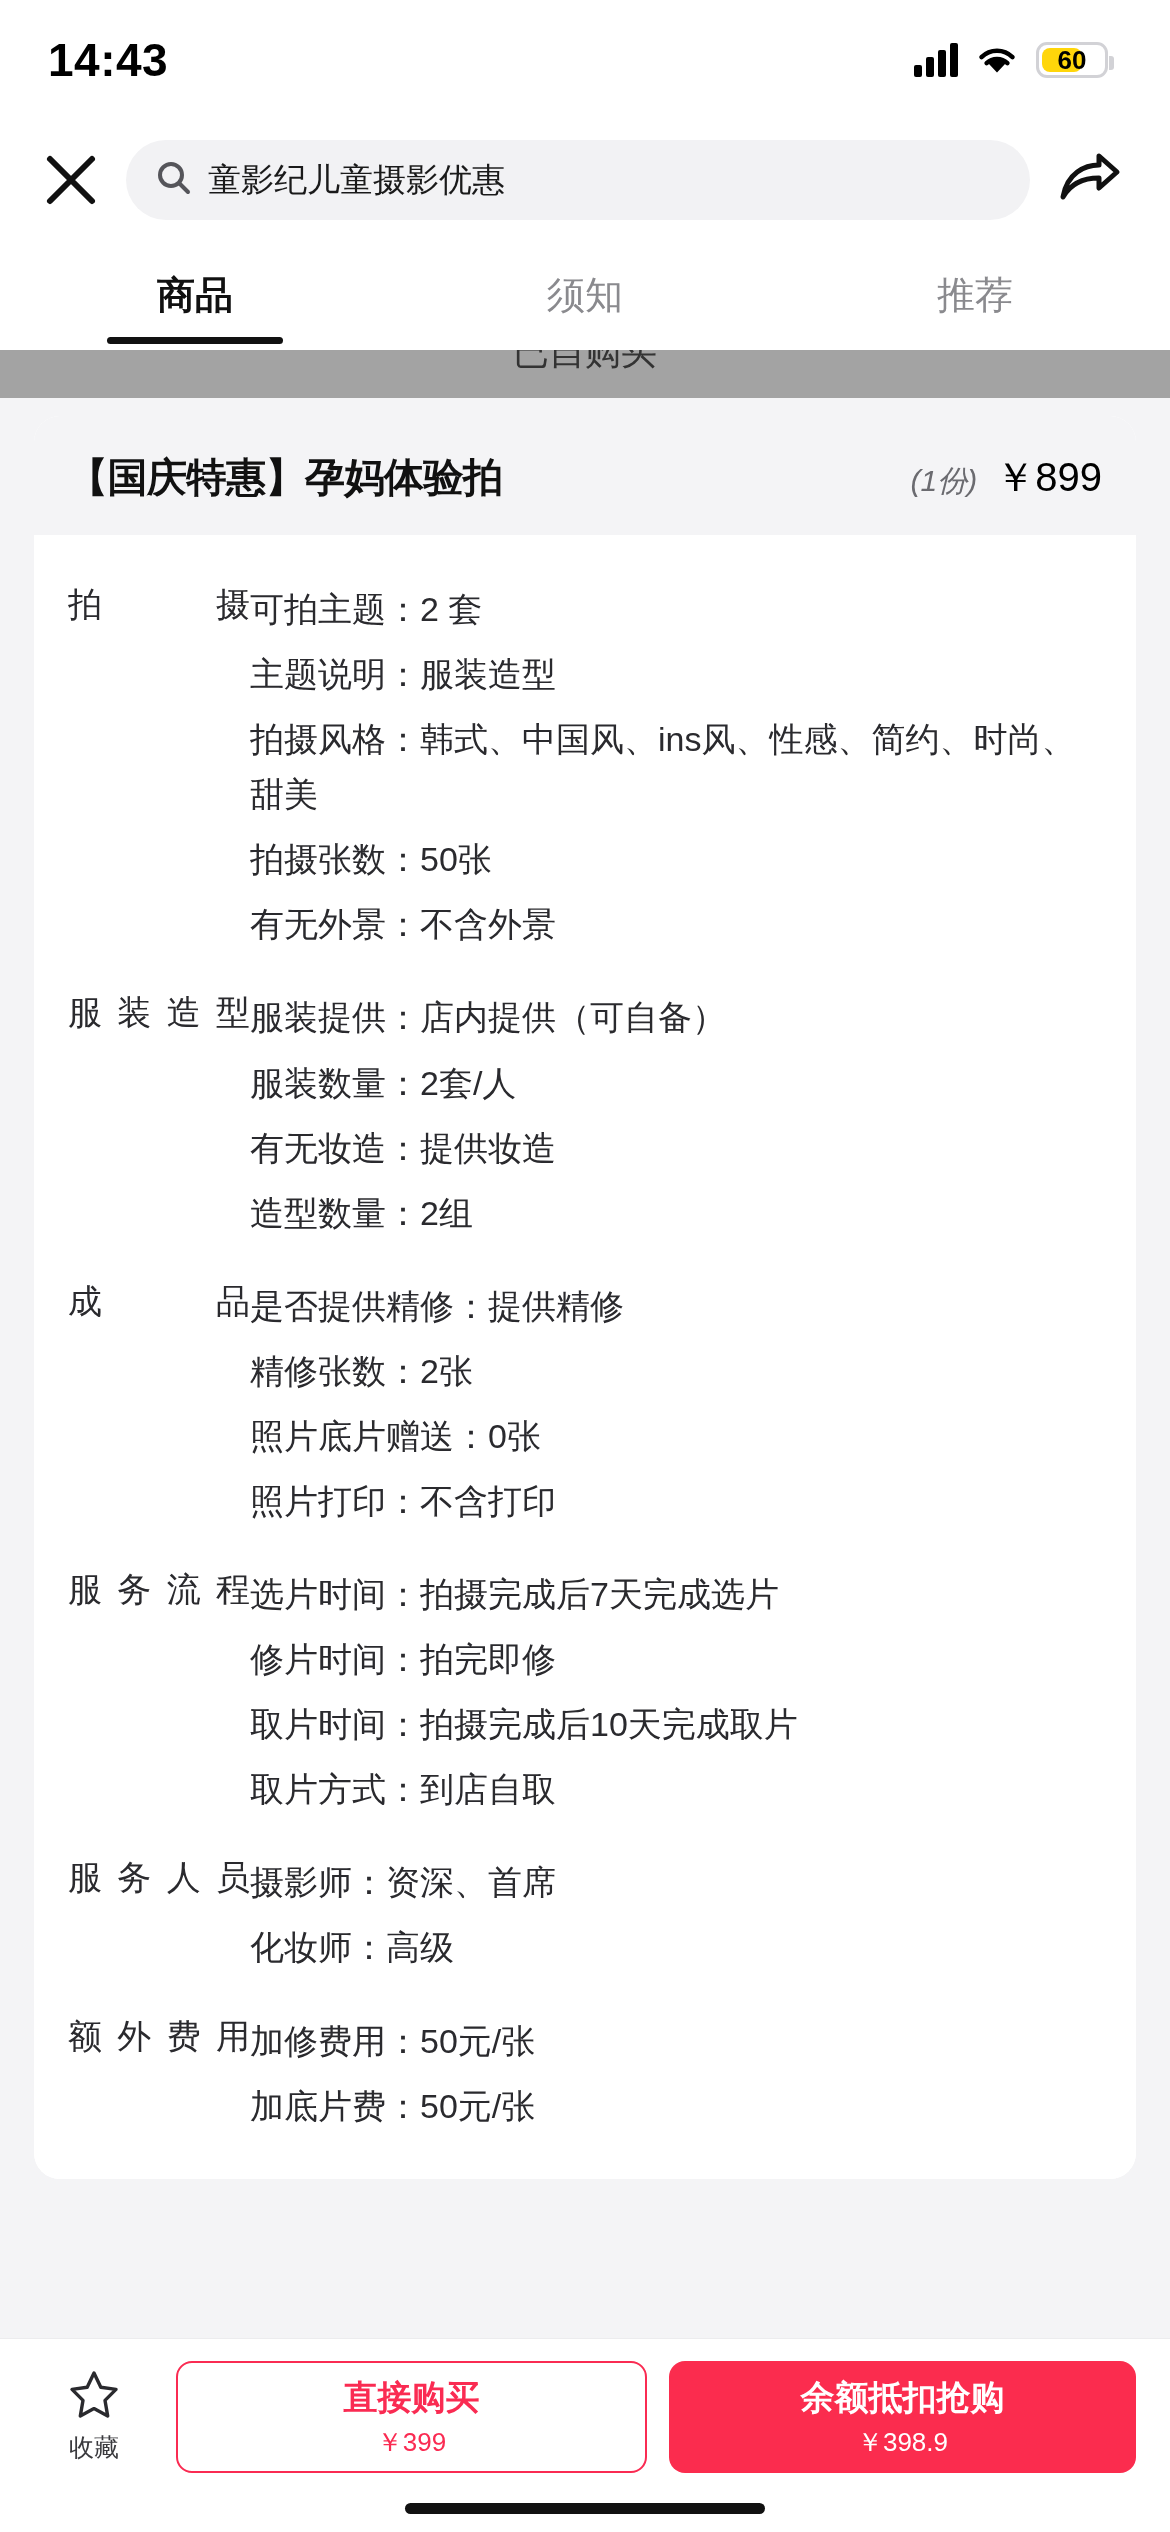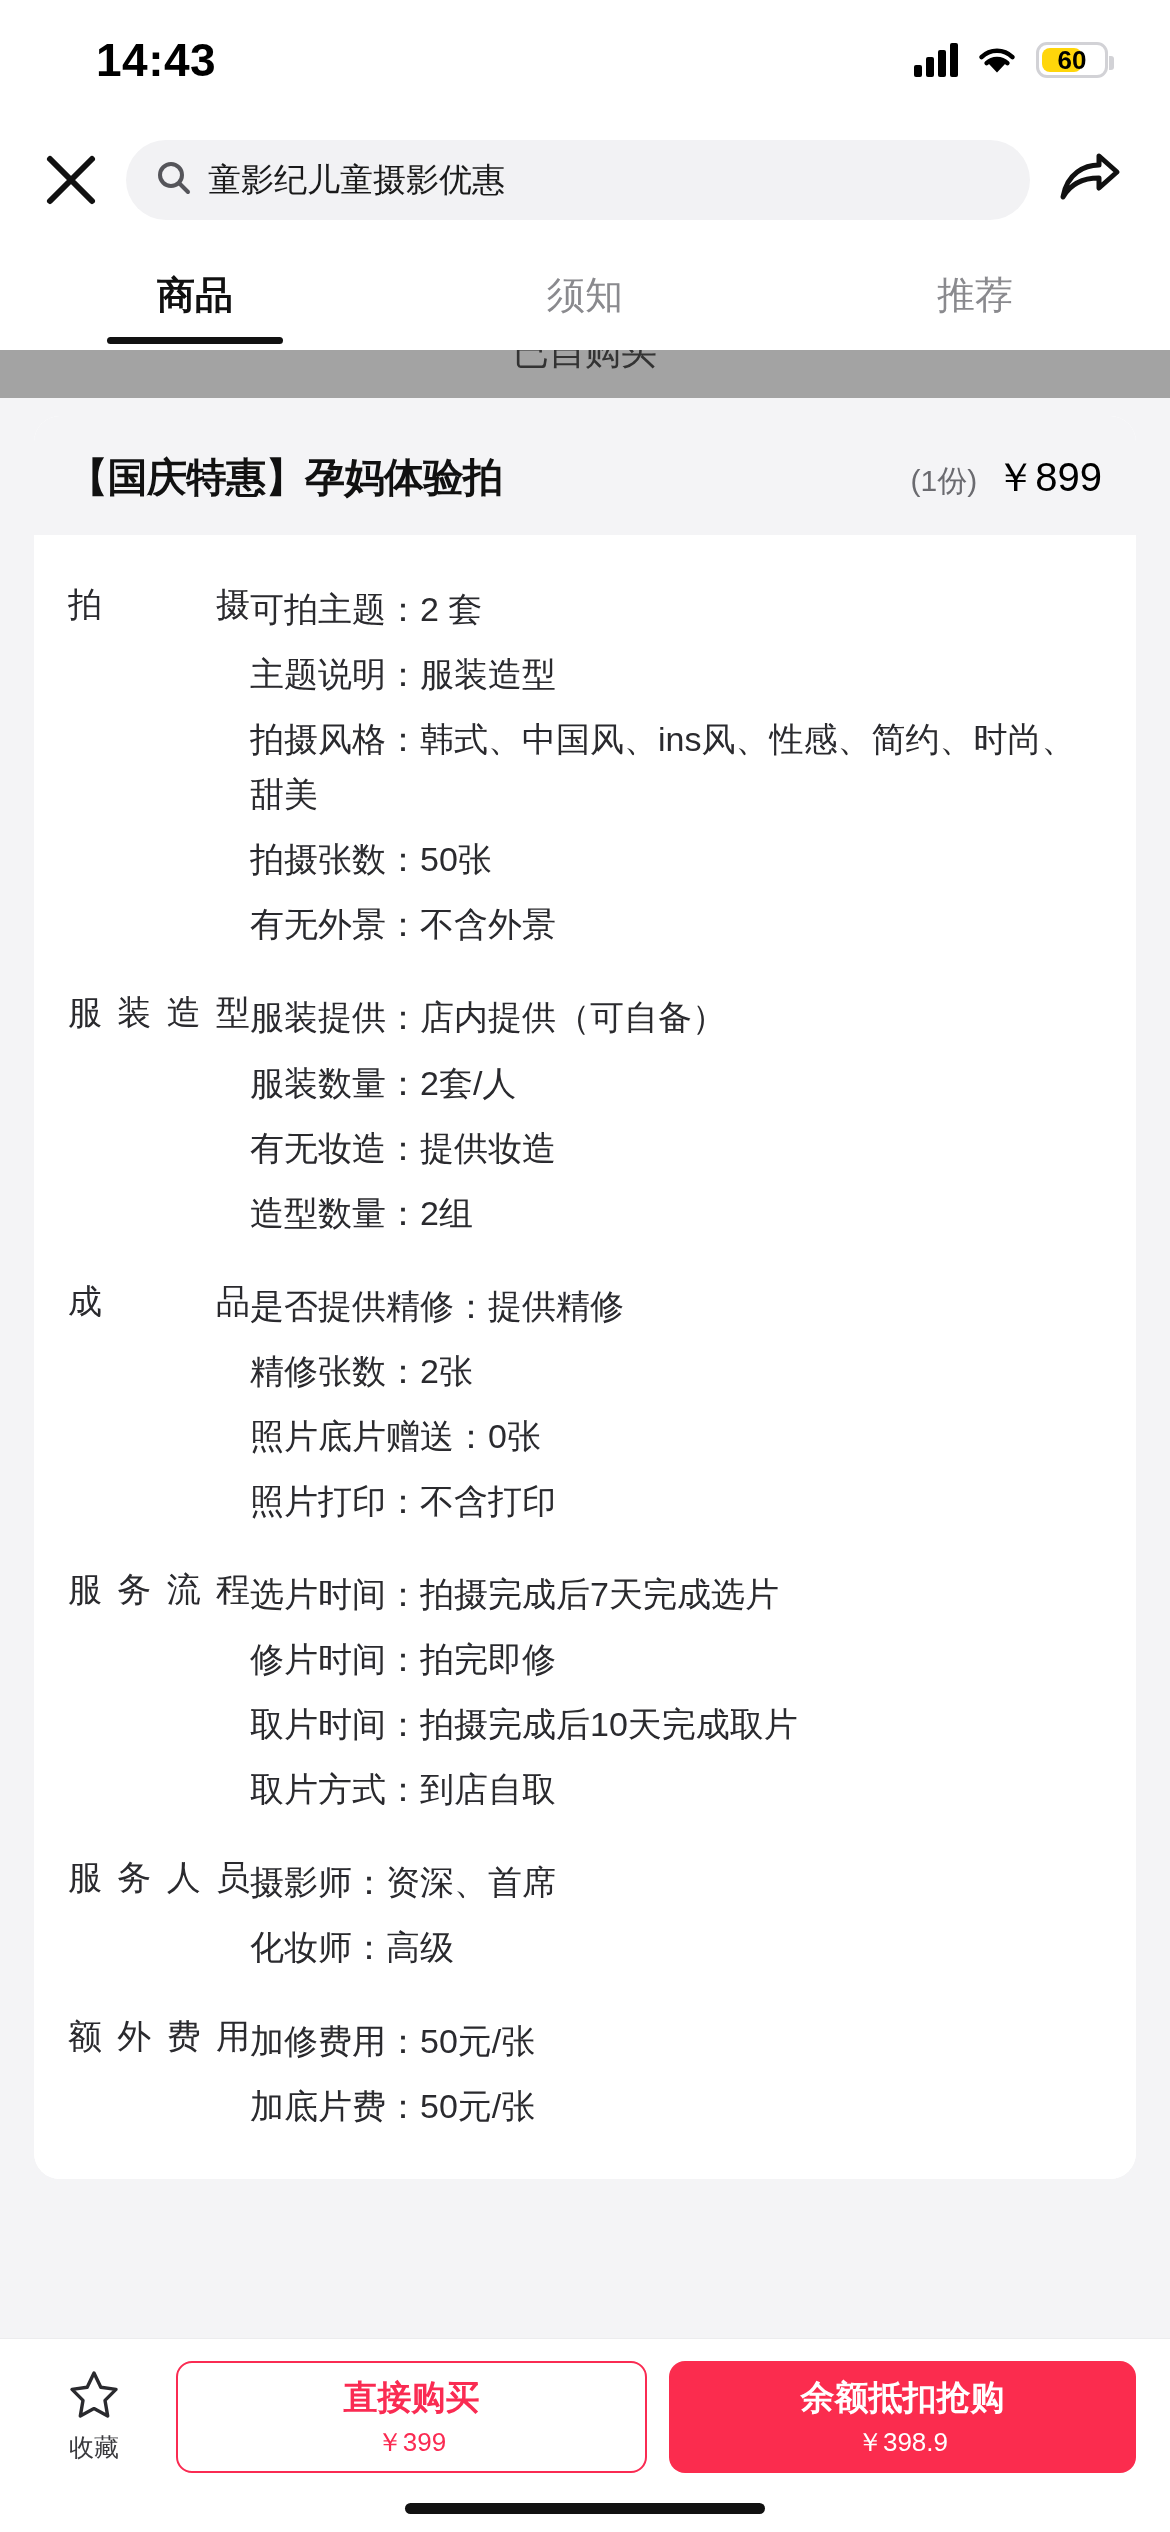--- a/index.html
+++ b/index.html
@@ -8,21 +8,21 @@
     background:#ffffff;
     font-family:"Liberation Sans", sans-serif;
     -webkit-font-smoothing:antialiased;
     overflow:hidden;
   }
   .phone { position:relative; width:1170px; height:2532px; background:#ffffff; }
 
   
   .statusbar {
     height:120px; display:flex; align-items:center;
-    justify-content:space-between; padding:0 62px 0 96px;
+    justify-content:space-between; padding:0 62px 0 48px;
   }
   .status-time { font-size:46px; font-weight:600; color:#000; letter-spacing:0.5px; }
   .status-right { display:flex; align-items:center; gap:18px; }
   .signal { display:flex; align-items:flex-end; gap:4px; height:34px; }
   .signal i { display:block; width:8px; background:#000; border-radius:2px; }
   .signal i:nth-child(1){height:12px}
   .signal i:nth-child(2){height:20px}
   .signal i:nth-child(3){height:27px}
   .signal i:nth-child(4){height:34px}
   .wifi { width:42px; height:32px; position:relative; }
@@ -84,21 +84,21 @@
   .ghost-row span { transform:translateY(-22px); }
   .card {
     margin:18px 34px 0 34px; background:#ffffff; border-radius:26px; overflow:hidden;
   }
   .card-head {
     background:#f4f4f6; padding:34px 34px 30px 34px;
     display:flex; align-items:baseline; justify-content:space-between;
   }
   .card-title { font-size:40px; font-weight:700; color:#111; letter-spacing:-0.5px; }
   .card-price { display:flex; align-items:baseline; gap:18px; white-space:nowrap; }
-  .qty { font-size:30px; color:#6b6b70; }
+  .qty { font-size:30px; color:#6b6b70;font-style:italic; }
   .price { font-size:40px; font-weight:400; color:#000000; }
 
   .spec-body { padding:28px 34px 26px 34px; background:#fff; }
   .spec-group { display:flex; padding:14px 0 14px 0; }
   .spec-group + .spec-group { border-top:0; }
   .spec-label {
     width:182px; flex:none; font-size:34px; color:#2a2a2e; line-height:1.62;
     text-align:justify; text-align-last:justify;
   }
   .spec-items { flex:1; }

